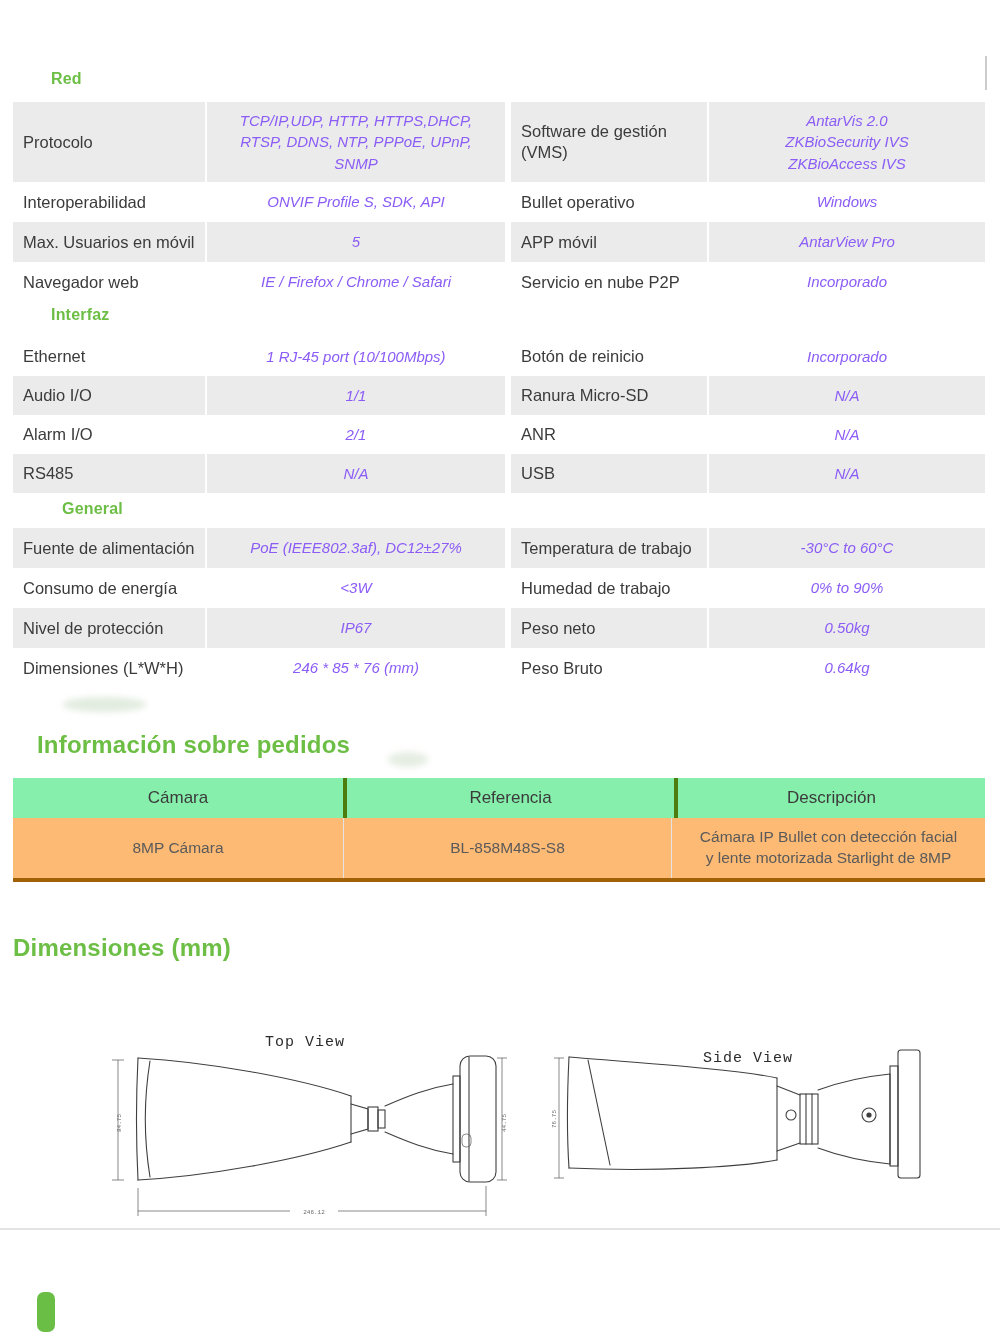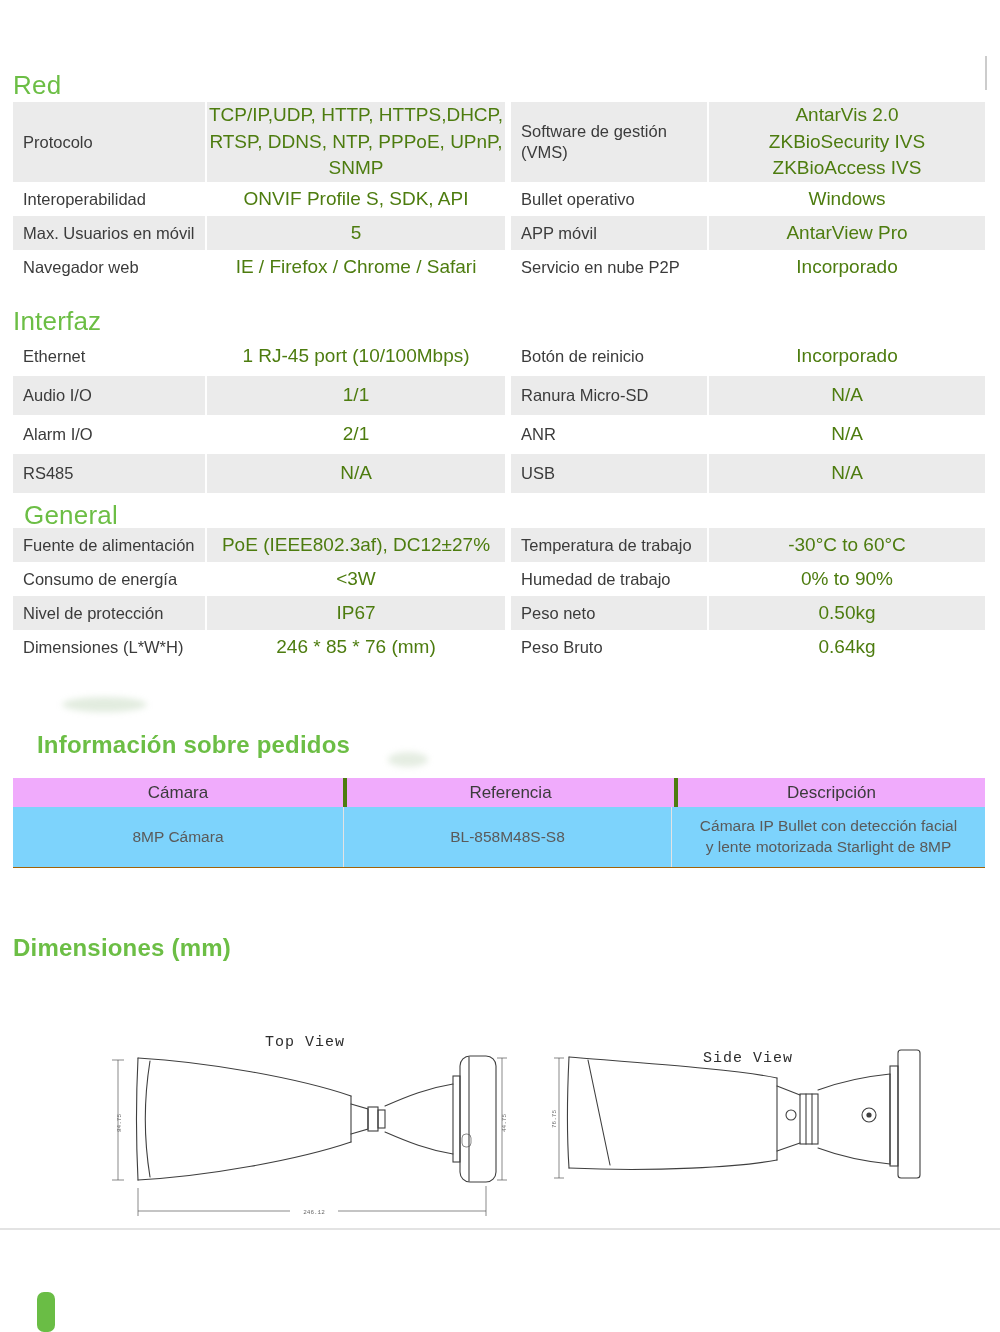--- a/index.html
+++ b/index.html
@@ -1,42 +1,42 @@
 <!DOCTYPE html>
 <html><head>
 <meta charset="utf-8">
 <style>
   html,body{margin:0;padding:0;background:#fff;}
   .page{position:relative;width:1000px;height:1332px;background:#ffffff;overflow:hidden;
         font-family:"Liberation Sans",sans-serif;}
-  .h-small{position:absolute;font-size:26px;font-weight:normal;color:#6cbe45;letter-spacing:.2px;}
+  .h-small{position:absolute;font-size:16px;font-weight:bold;color:#6cbe45;letter-spacing:.2px;margin-left:38px;}
   .h-big{position:absolute;font-size:24px;font-weight:bold;color:#6cbe45;letter-spacing:.2px;}
 
   .spec-table{position:absolute;left:13px;width:972px;}
   .spec-row{display:flex;gap:6px;}
-  .h80{height:80px;} .h40{height:34px;} .h39{height:39px;}
+  .h80{height:80px;} .h40{height:40px;} .h39{height:39px;}
   .half{display:flex;}
   .half.left{width:492px;}
   .half.right{width:474px;}
   .shaded .half{background:#ebebeb;}
   .cell{box-sizing:border-box;}
   .cell.label{display:flex;align-items:center;padding-left:10px;color:#3b3b3b;
               font-size:16.5px;line-height:1.25;}
   .half.left  .cell.label{width:192px;}
   .half.right .cell.label{width:196px;}
   .cell.value{flex:1;display:flex;align-items:center;justify-content:center;text-align:center;
-              color:#4d7c0f;font-size:19px;line-height:1.42;border-left:2px solid rgba(255,255,255,.95);}
+              color:#8b5cf6;font-size:15px;line-height:1.42;border-left:2px solid rgba(255,255,255,.95);font-style:italic;}
   .pre{white-space:pre-line;}
 
   .order-table{position:absolute;left:13px;width:972px;}
-  .order-head{display:flex;height:29px;background:#f0abfc;}
+  .order-head{display:flex;height:40px;background:#86efac;}
   .order-head .ocell{display:flex;align-items:center;justify-content:center;color:#3b3b3b;
                      font-size:17px;border-left:4px solid #4d7c0f;}
   .order-head .ocell:first-child{border-left:none;}
-  .order-body{display:flex;height:60px;background:#7dd3fc;border-bottom:1px solid #a16207;}
+  .order-body{display:flex;height:60px;background:#fdba74;border-bottom:4px solid #a16207;}
   .order-body .ocell{display:flex;align-items:center;justify-content:center;text-align:center;
                      color:#5a5a5a;font-size:15.5px;line-height:1.35;border-left:1px solid #e3e3e3;}
   .order-body .ocell:first-child{border-left:none;}
   .oc1{width:330px;} .oc2{width:327px;} .oc3{flex:1;}
 
   .drawing{position:absolute;}
   .drawing svg{display:block;}
   .dwg-title{font-family:"Liberation Mono",monospace;font-size:15px;fill:#2d2d2d;letter-spacing:1px;}
   .dim-text{font-family:"Liberation Mono",monospace;font-size:6px;fill:#6a6a6a;}
   .outline{fill:none;stroke:#3f3f3f;stroke-width:1.1;stroke-linecap:round;}

